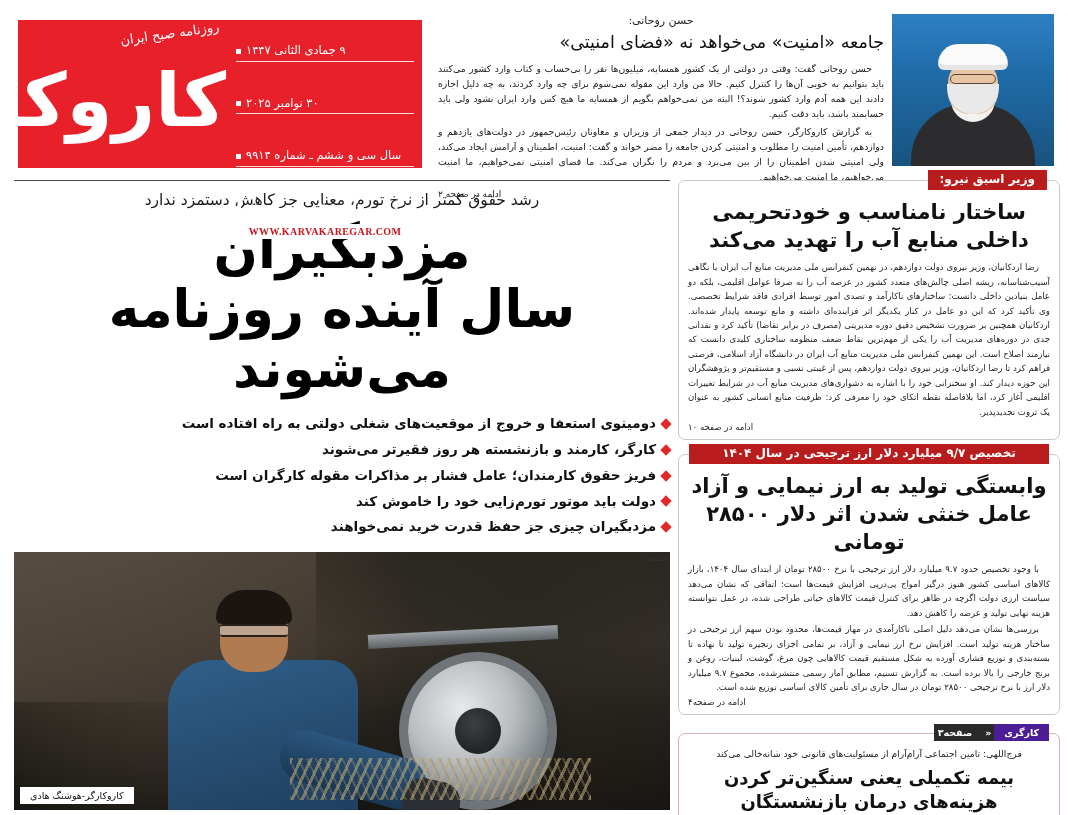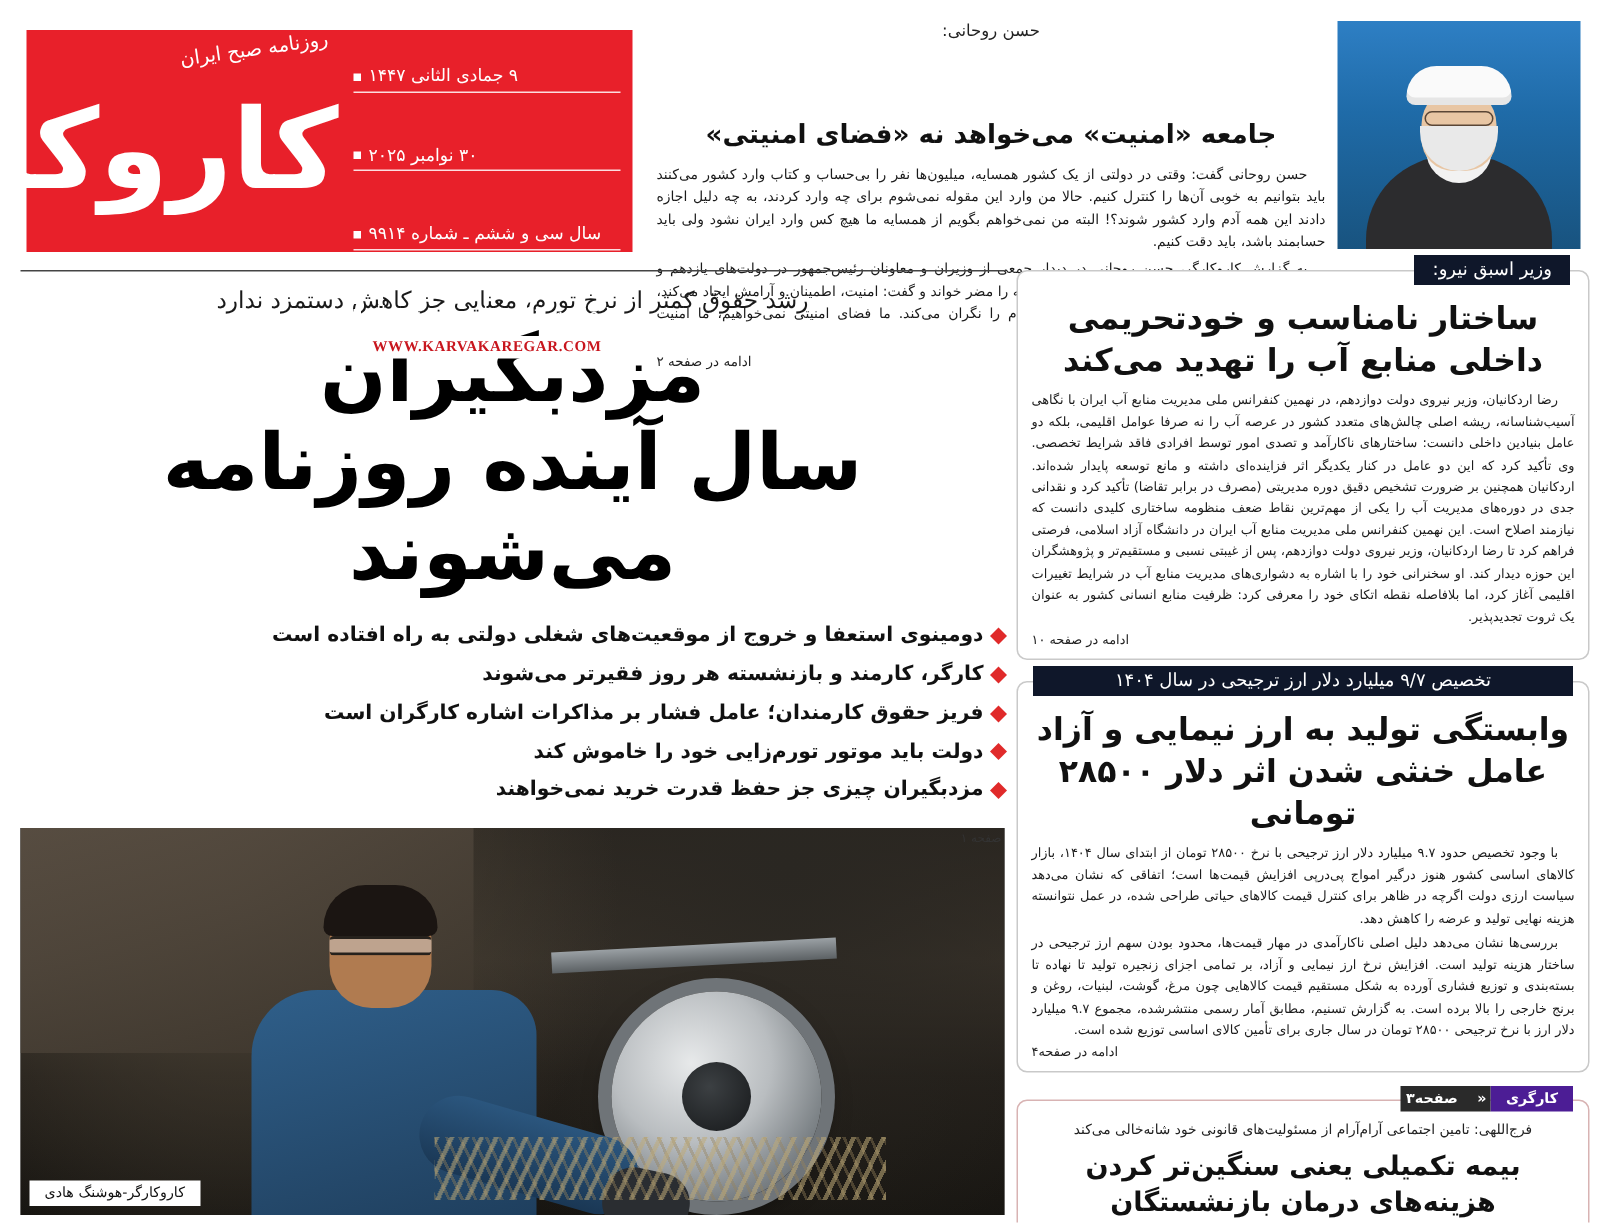--- a/index.html
+++ b/index.html
@@ -128,26 +128,25 @@
     flex-direction: column;
   }
   .ru-kicker {
     font-size: 11px;
     color: #222;
     text-align: center;
     margin-bottom: 4px;
   }
   .ru-head {
     font-size: 17.5px;
-    font-weight: bold;
-    text-align: center;
+    font-weight: normal;
+    text-align: right;
     color: #111;
     line-height: 1.35;
     margin-bottom: 6px;
-    margin-top: 48px;
   }
   .ru-body {
     font-size: 9.3px;
     line-height: 1.62;
     text-align: justify;
     color: #1a1a1a;
   }
   .ru-body p { margin: 0 0 3px 0; text-indent: 12px; }
   .ru-cont {
     font-size: 9px;
@@ -421,24 +420,24 @@
     position: relative;
     border: 1px solid #c9c9c9;
     border-radius: 7px;
     background: #fff;
     padding: 8px 9px 7px 9px;
   }
   .card-tag {
     position: absolute;
     top: -11px;
     right: 12px;
-    background: #0f172a;
+    background: #b91c1c;
     color: #fff;
     font-size: 12px;
-    font-weight: normal;
+    font-weight: bold;
     padding: 3px 12px 4px 12px;
     white-space: nowrap;
     line-height: 1.1;
   }
   .card-tag.wide { left: 10px; right: 10px; text-align: center; padding: 3px 6px 4px 6px; }
   .card-head {
     margin-top: 9px;
     font-size: 21px;
     font-weight: bold;
     text-align: center;
@@ -622,21 +621,21 @@
         <li>
           <span class="bul"></span>
           <span>دومینوی استعفا و خروج از موقعیت‌های شغلی دولتی به راه افتاده است</span>
         </li>
         <li>
           <span class="bul"></span>
           <span>کارگر، کارمند و بازنشسته هر روز فقیرتر می‌شوند</span>
         </li>
         <li>
           <span class="bul"></span>
-          <span>فریز حقوق کارمندان؛ عامل فشار بر مذاکرات اشاره کارگران است</span>
+          <span>فریز حقوق کارمندان؛ عامل فشار بر مذاکرات مقوله کارگران است</span>
         </li>
         <li>
           <span class="bul"></span>
           <span>دولت باید موتور تورم‌زایی خود را خاموش کند</span>
         </li>
         <li>
           <span class="bul"></span>
           <span>مزدبگیران چیزی جز حفظ قدرت خرید نمی‌خواهند</span>
         </li>
       </ul>

